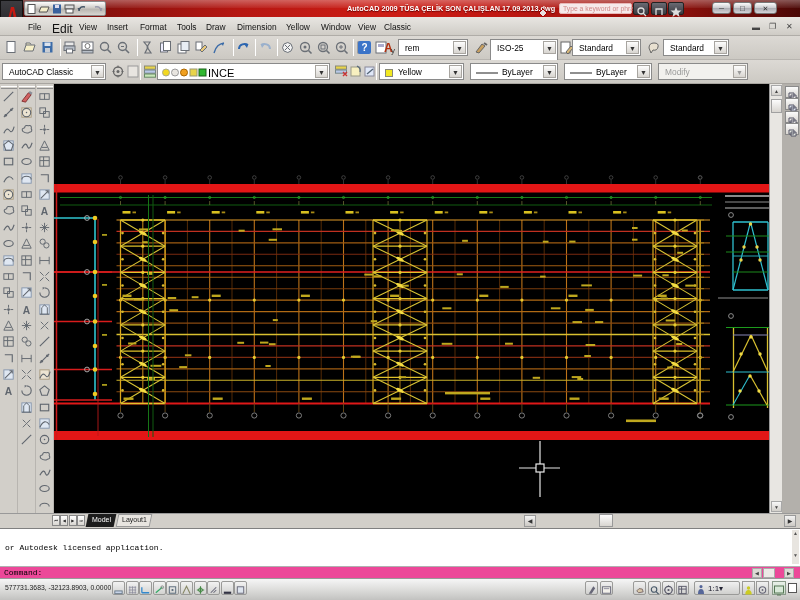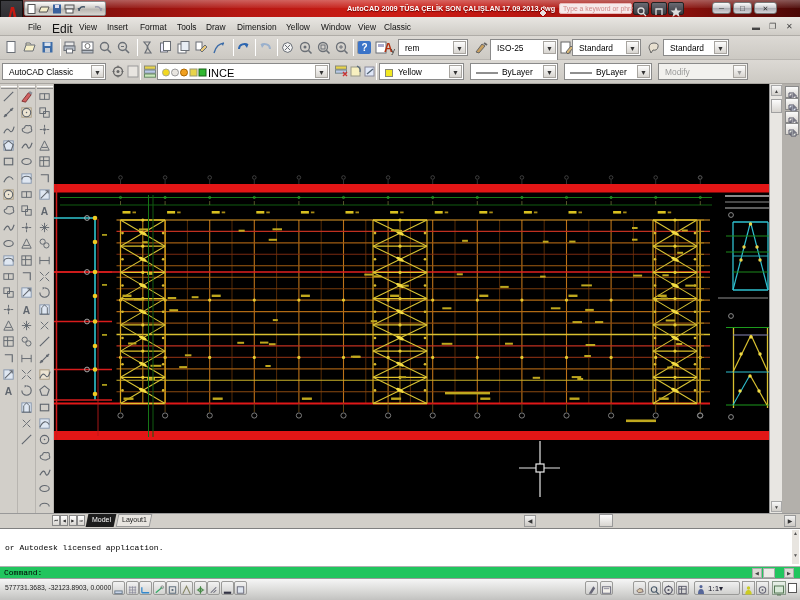--- a/index.html
+++ b/index.html
@@ -1042,21 +1042,21 @@
     <div class="abs" style="left:524px;top:515px;width:12px;height:12px;background:linear-gradient(#f2f2f2,#ccc9c4);border:1px solid #999;font-size:6px;color:#333;text-align:center;line-height:11px">◀</div>
     <div class="abs" style="left:599px;top:514px;width:14px;height:13px;background:linear-gradient(#fdfdfd,#d8d5d0);border:1px solid #999"></div>
     <div class="abs" style="left:784px;top:515px;width:12px;height:12px;background:linear-gradient(#f2f2f2,#ccc9c4);border:1px solid #999;font-size:6px;color:#333;text-align:center;line-height:11px">▶</div>
     <div class="abs" style="left:0;top:528px;width:800px;height:38px;background:#fff;border-top:1px solid #808080;font-family:'Liberation Mono',monospace;font-size:8px;color:#000;">
       <div class="abs" style="left:5px;top:14px;white-space:pre">or Autodesk licensed application.</div>
     </div>
     <div class="abs" style="left:792px;top:530px;width:7px;height:34px;background:#e8e5e0">
       <div style="font-size:5px;color:#555;text-align:center">▲</div>
       <div style="font-size:5px;color:#555;text-align:center;margin-top:16px">▼</div>
     </div>
-    <div class="abs" style="left:0;top:566px;width:800px;height:12px;background:#22c55e;border-top:1px solid #b0b0b0;">
+    <div class="abs" style="left:0;top:566px;width:800px;height:12px;background:#ec4899;border-top:1px solid #b0b0b0;">
       <div class="abs" style="left:4px;top:1px;font-family:'Liberation Mono',monospace;font-size:8px;color:#000">Command:</div>
       <div class="abs" style="left:752px;top:1px;width:10px;height:10px;background:#dcd9d4;border:1px solid #aaa;font-size:5px;text-align:center;line-height:9px;color:#444">◀</div>
       <div class="abs" style="left:763px;top:1px;width:12px;height:10px;background:#eceae6;border:1px solid #aaa"></div>
       <div class="abs" style="left:784px;top:1px;width:10px;height:10px;background:#dcd9d4;border:1px solid #aaa;font-size:5px;text-align:center;line-height:9px;color:#444">▶</div>
     </div>
     <div class="abs" style="left:0;top:578px;width:800px;height:22px;background:linear-gradient(#f6f6f6,#d8d8d6 60%,#c2c2c0);border-top:1px solid #999"></div>
     <div class="abs" style="left:5px;top:584px;font-size:6.8px;color:#222;white-space:nowrap">577731.3683, -32123.8903, 0.0000</div>
     <div class="abs" style="left:112px;top:581px;width:13px;height:14px;background:linear-gradient(#f2f2f2,#d2d2d0);border:1px solid #9a9a98;border-radius:2px"><svg width="11" height="12" viewBox="0 0 12 12">
         <rect x="2" y="7" width="8" height="3" fill="#c8d4e8" stroke="#678"></rect>
       </svg></div>

